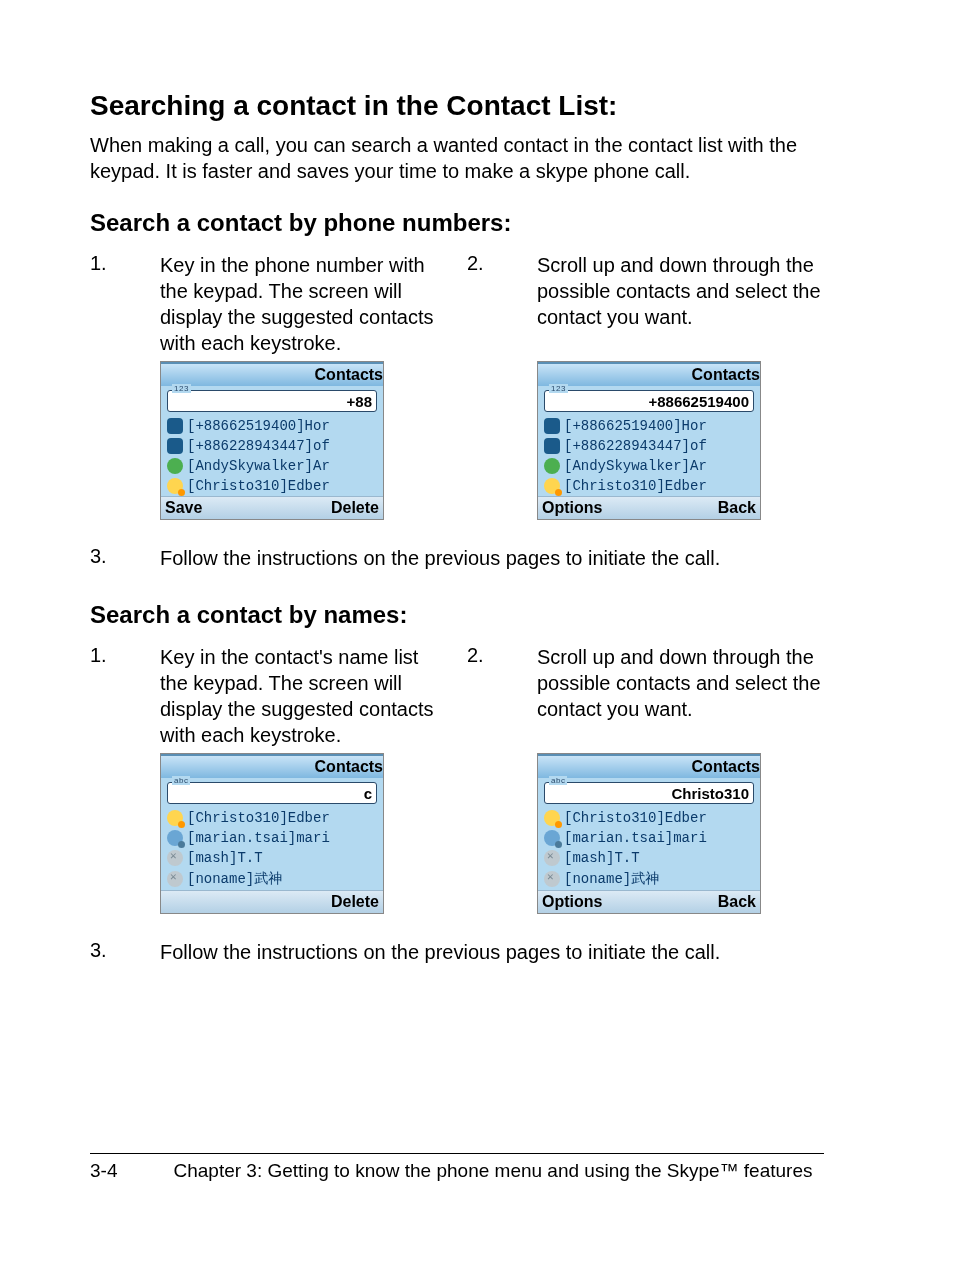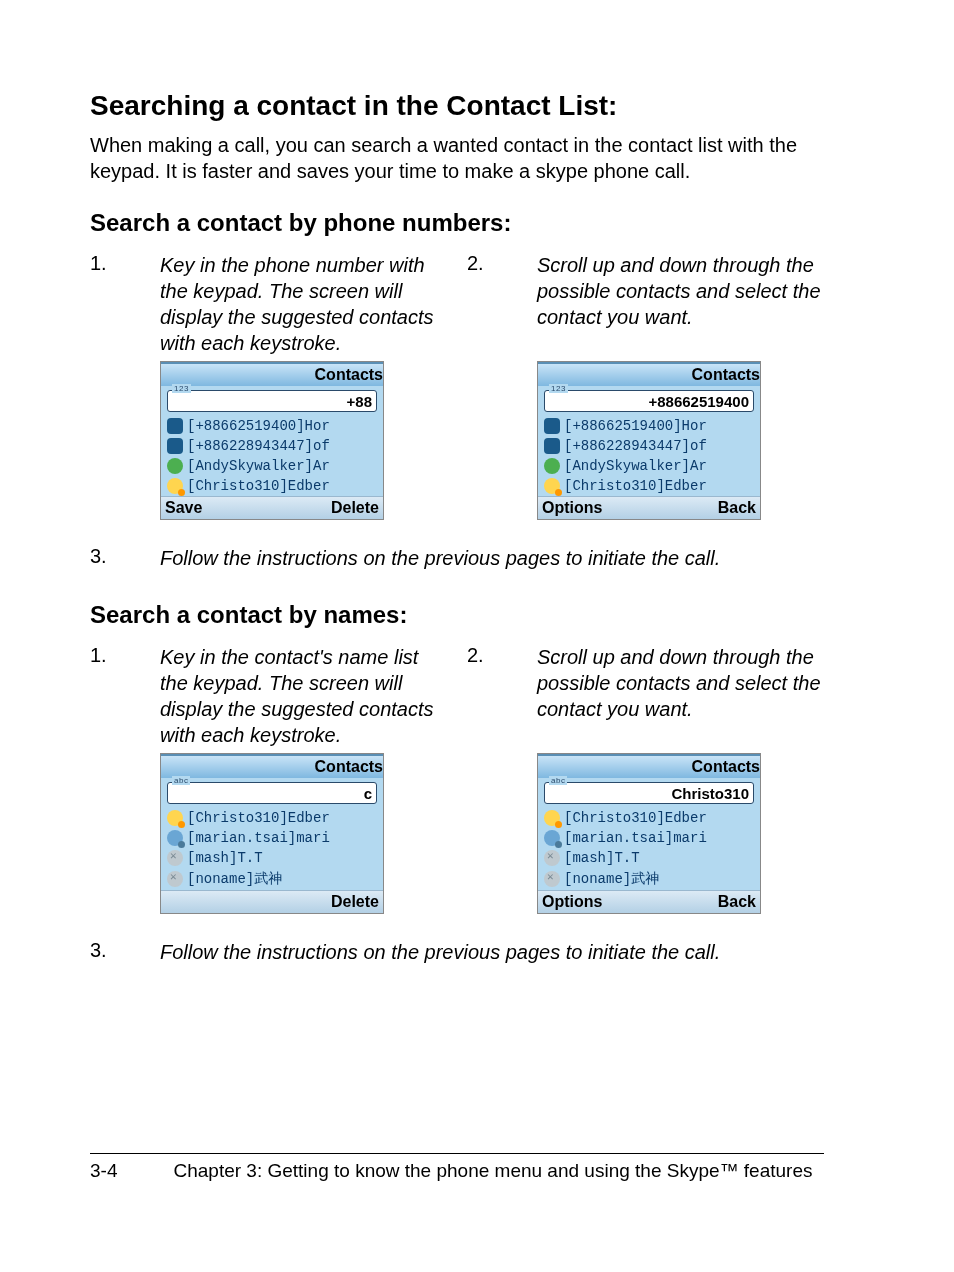--- a/index.html
+++ b/index.html
@@ -40,21 +40,20 @@
     display: flex;
   }
   .num {
     font-size: 20px;
     width: 70px;
     flex-shrink: 0;
   }
   .step-text {
     font-size: 20px;
     line-height: 1.3;
-    font-style: italic;
   }
   .screenshots {
     display: flex;
     gap: 20px;
     margin: 5px 0 25px 0;
   }
   .shot-wrap {
     flex: 1;
   }
   .shot {

